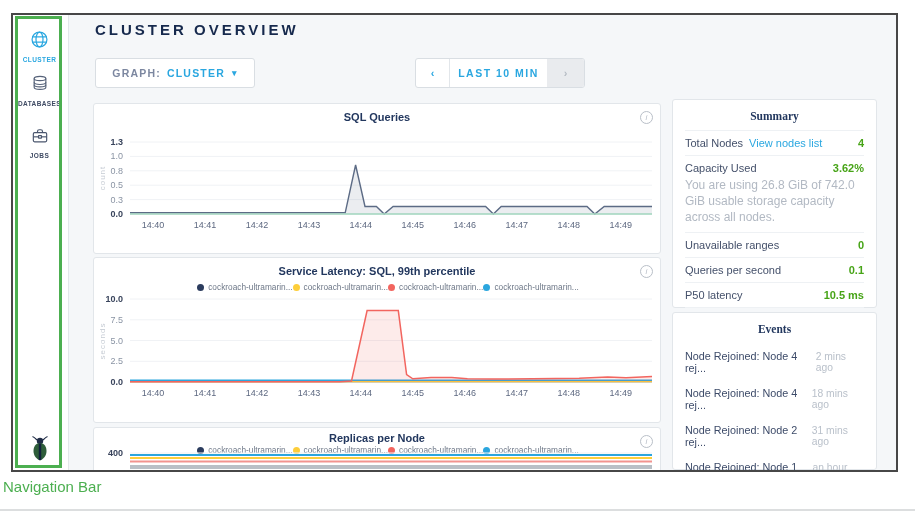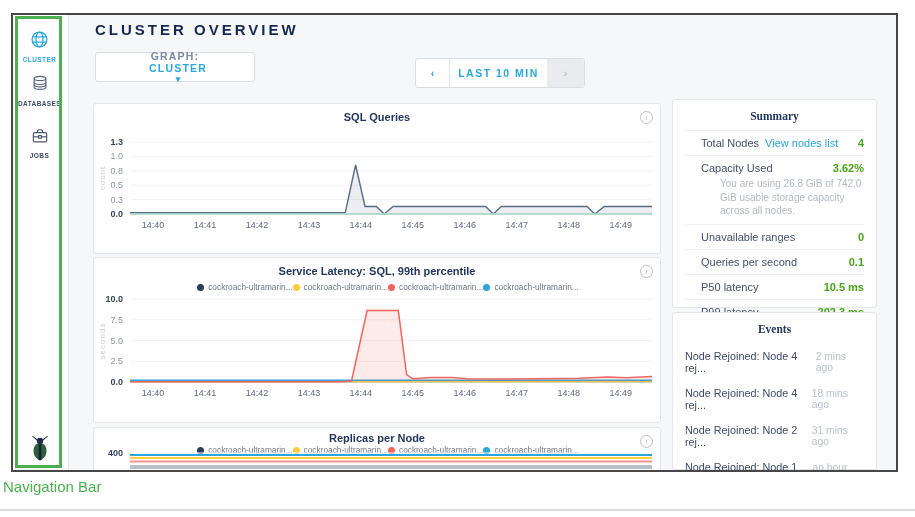--- a/index.html
+++ b/index.html
@@ -17,23 +17,23 @@
              border:3px solid #4caf50;pointer-events:none;z-index:6;}
   .nav-item{position:absolute;left:0;width:53px;text-align:center;cursor:pointer;}
   .nav-item .nav-label{display:block;font-size:6.5px;font-weight:bold;
       letter-spacing:.4px;color:#3e4a63;margin-top:2px;}
   .nav-item.active .nav-label{color:#2aa7e0;}
   .nav-logo{position:absolute;left:0;top:419px;width:53px;text-align:center;}
 
   
   .page-title{position:absolute;left:82px;top:6px;font-size:15px;font-weight:bold;
               letter-spacing:3px;color:#16294d;}
-  .ctl{position:absolute;top:37px;height:28px;background:#fff;border:1px solid #d9dee3;
+  .ctl{position:absolute;top:43px;height:28px;background:#fff;border:1px solid #d9dee3;
        border-radius:3px;display:flex;align-items:center;justify-content:center;
-       font-size:10.5px;font-weight:bold;letter-spacing:1.2px;cursor:pointer;flex-direction:column;}
+       font-size:10.5px;font-weight:bold;letter-spacing:1.2px;cursor:pointer;}
   .ctl .lab{color:#7c87a0;}
   .ctl .val{color:#2aa7e0;margin-left:6px;}
   .ctl .caret{color:#2aa7e0;margin-left:7px;font-size:9px;}
   #graph-box{left:82px;width:158px;}
   #dashboard-box{left:252px;width:140px;}
   .timewidget{position:absolute;left:402px;top:43px;width:168px;height:28px;
       background:#fff;border:1px solid #d9dee3;border-radius:3px;display:flex;}
   .tw-prev{width:33px;display:flex;align-items:center;justify-content:center;
       color:#2aa7e0;border-right:1px solid #e2e6ea;font-size:11px;font-weight:bold;cursor:pointer;}
   .tw-label{flex:1;display:flex;align-items:center;justify-content:center;
@@ -68,24 +68,24 @@
   .ytick{font-size:9px;fill:#8a94a4;}
   .ytick.strong{fill:#39445c;font-weight:bold;}
   .xtick{font-size:9px;fill:#5d6880;}
   .axlabel{font-size:8px;fill:#c6ccd4;letter-spacing:1px;}
 
   
   .panel-title{text-align:center;padding:10px 0 8px;font-size:11.5px;
                font-weight:bold;color:#22375e;font-family:Liberation Serif, serif;}
   .summary-group{margin:0 12px;padding:6px 0;border-top:1px solid #eef1f4;}
   .s-row{display:flex;justify-content:space-between;align-items:baseline;
-         font-size:11px;color:#44506a;margin-left:16px;}
+         font-size:11px;color:#44506a;}
   .s-value{color:#47a417;font-weight:bold;white-space:nowrap;}
   .s-link{color:#2aa7e0;margin-left:6px;cursor:pointer;}
-  .s-note{font-size:10px;color:#b2b9c3;line-height:1.35;margin-top:3px;margin-left:35px;}
+  .s-note{font-size:12px;color:#b2b9c3;line-height:1.35;margin-top:3px;}
   .event-row{margin:0 12px;padding:6.5px 0;display:flex;justify-content:space-between;
              align-items:baseline;cursor:pointer;}
   .e-label{font-size:10.8px;color:#3d4b69;}
   .e-time{font-size:10.3px;color:#b9c0ca;}
 
   
   .annot-label{position:absolute;left:3px;top:478px;font-size:15px;color:#4caf50;}
   .bottom-line{position:absolute;left:0;top:509px;width:915px;height:2px;background:#dcdedf;}
 </style>
 </head>

